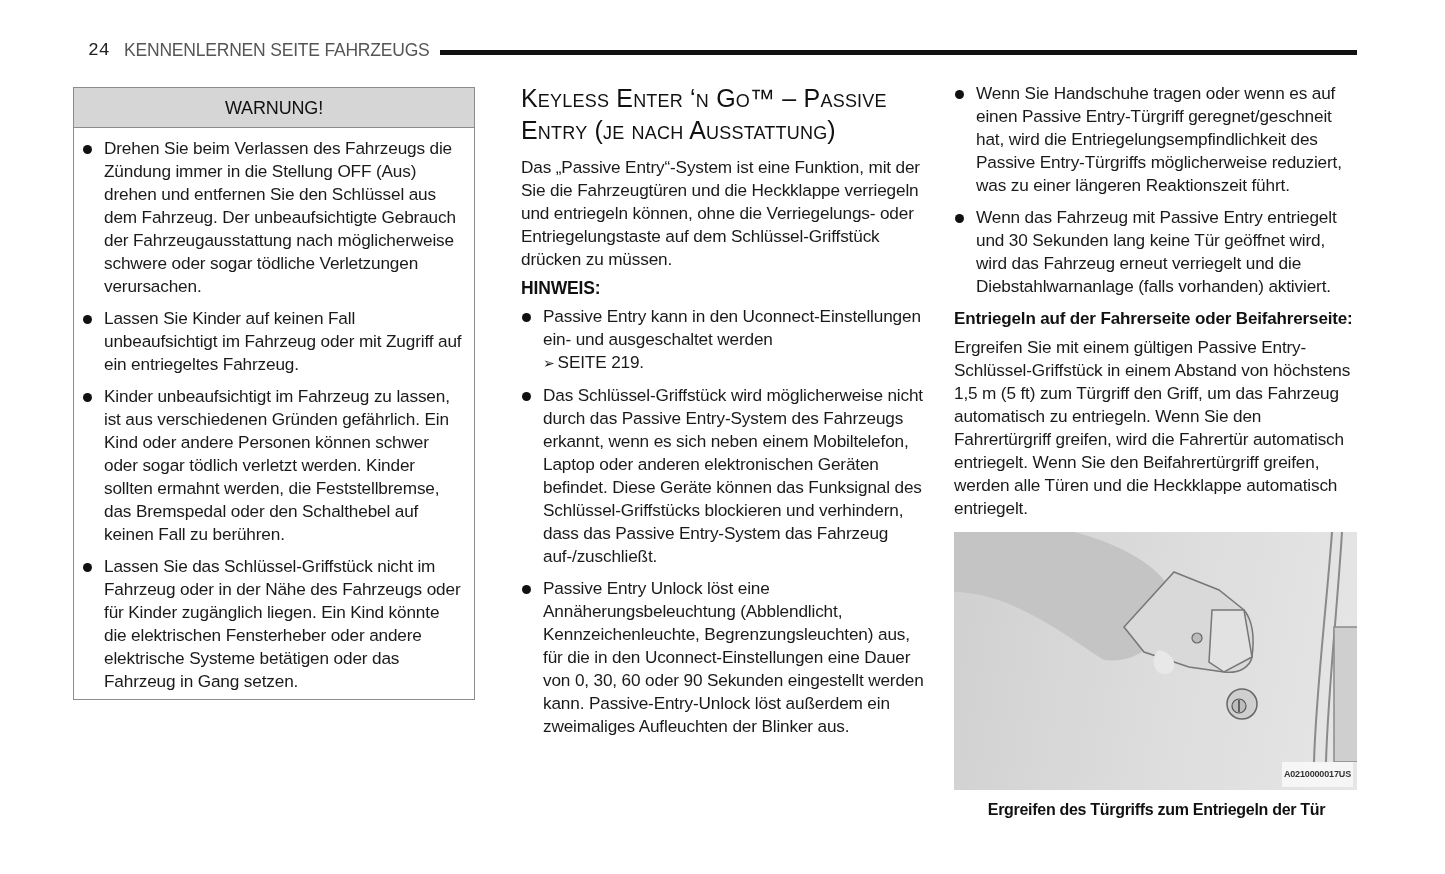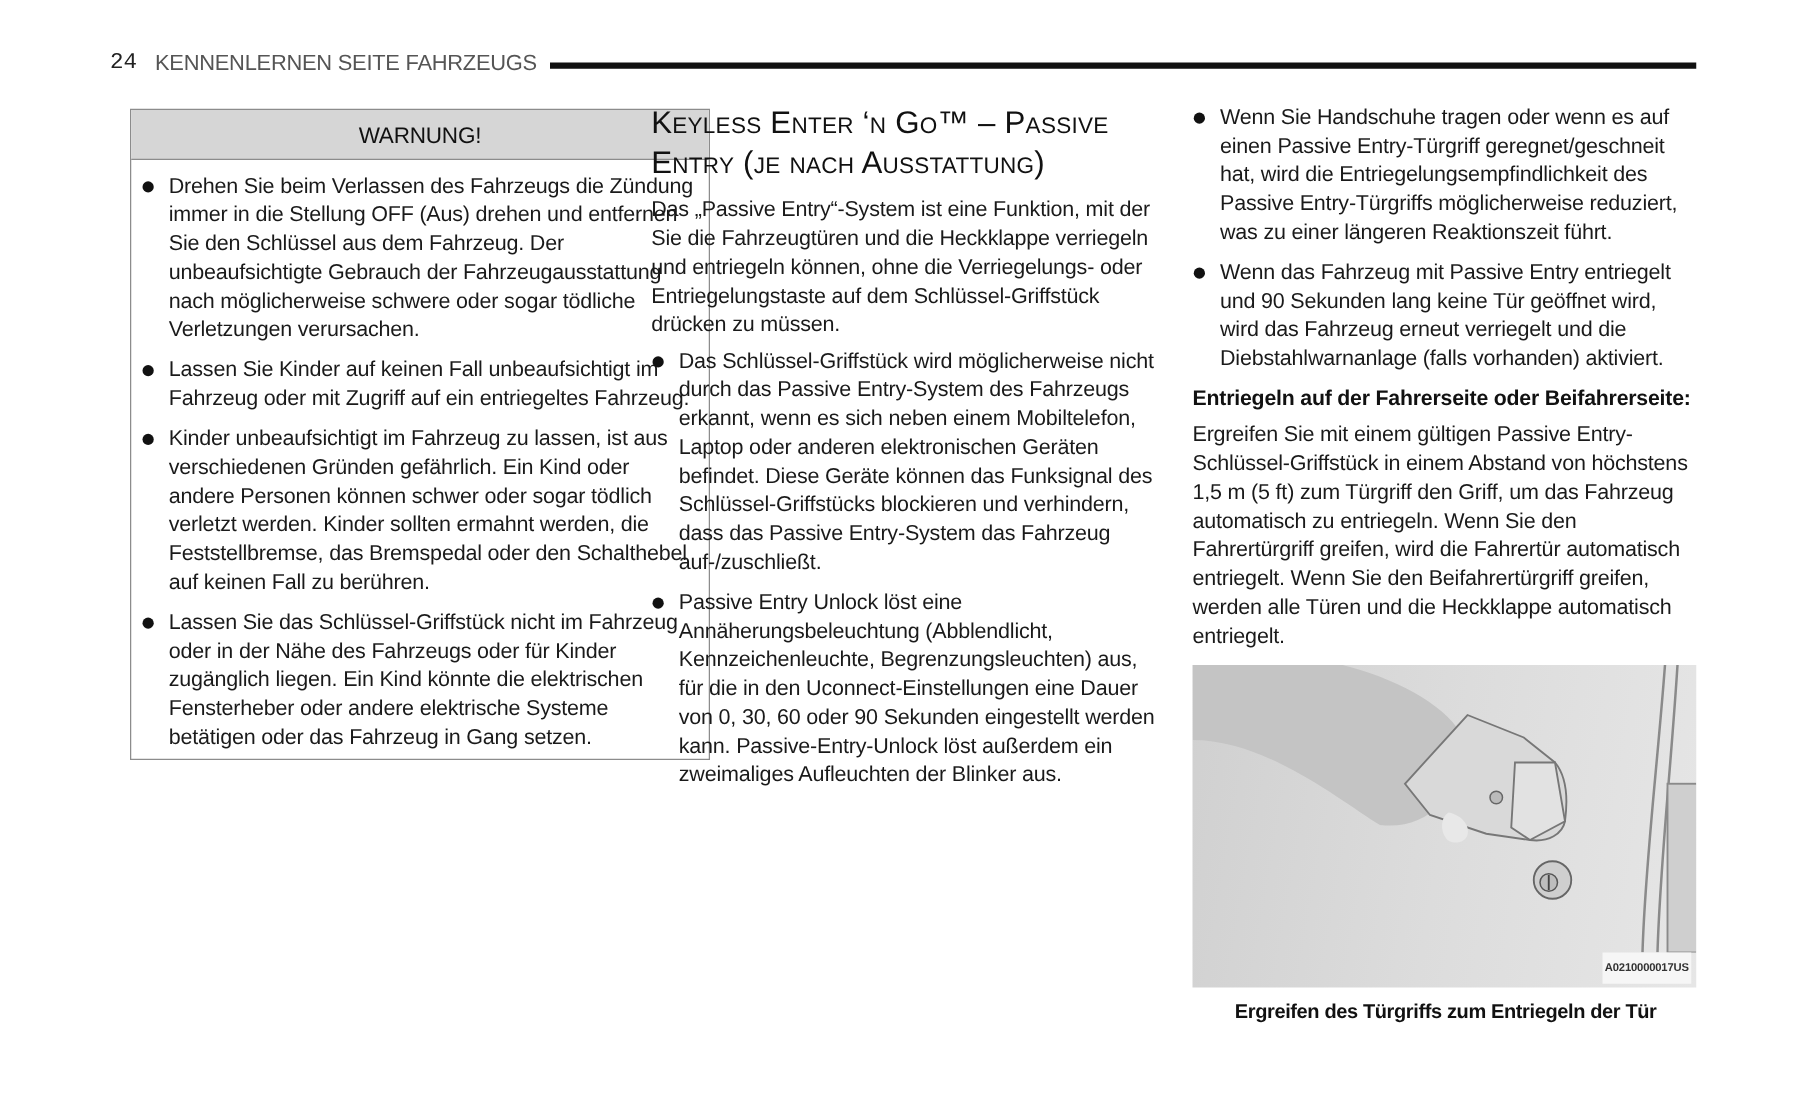--- a/index.html
+++ b/index.html
@@ -7,21 +7,21 @@
       width: 1445px; height: 874px; position: relative; overflow: hidden;
       font-family: "Liberation Sans", "DejaVu Sans", sans-serif;
       color: #1a1a1a;
     }
     .page-header { position: absolute; left: 88px; top: 38px; height: 26px; width: 1270px; }
     .page-num { position: absolute; left: 0; top: 2px; font-size: 18px; color: #222; font-family: Liberation Mono, monospace; }
     .chapter { position: absolute; left: 36px; top: 2px; font-size: 17.5px; color: #555; letter-spacing: -0.2px; }
     .header-rule { position: absolute; left: 352px; top: 12px; width: 917px; height: 5px; background: #111; }
 
     .col { position: absolute; font-size: 17.2px; line-height: 23px; letter-spacing: -0.15px; }
-    .col1 { left: 104px; top: 87px; width: 464px; }
+    .col1 { left: 73px; top: 87px; width: 402px; }
     .col2 { left: 521px; top: 82px; width: 405px; }
     .col3 { left: 954px; top: 82px; width: 405px; }
 
     .warn-box { border: 1.5px solid #8c8c8c; }
     .warn-head {
       background: #d6d6d6; border-bottom: 1.5px solid #8c8c8c;
       text-align: center; height: 39px; line-height: 41px; font-size: 18px; color: #111;
     }
     .warn-body { padding: 9px 8px 2px 8px; }
 
@@ -69,30 +69,36 @@
         <li><span class="dot"></span><span>Kinder unbeaufsichtigt im Fahrzeug zu lassen, ist aus verschiedenen Gründen gefährlich. Ein Kind oder andere Personen können schwer oder sogar tödlich verletzt werden. Kinder sollten ermahnt werden, die Feststellbremse, das Bremspedal oder den Schalthebel auf keinen Fall zu berühren.</span></li>
         <li style="margin-bottom:4px"><span class="dot"></span><span>Lassen Sie das Schlüssel-Griffstück nicht im Fahrzeug oder in der Nähe des Fahrzeugs oder für Kinder zugänglich liegen. Ein Kind könnte die elektrischen Fensterheber oder andere elektrische Systeme betätigen oder das Fahrzeug in Gang setzen.</span></li>
       </ul>
     </div>
   </div>
 </div>
 
 <div class="col col2">
   <h2 class="section-title">Keyless Enter ‘n Go™ – Passive Entry (je nach Ausstattung)</h2>
   <p>Das „Passive Entry“-System ist eine Funktion, mit der Sie die Fahrzeugtüren und die Heckklappe verriegeln und entriegeln können, ohne die Verriegelungs- oder Entriegelungstaste auf dem Schlüssel-Griffstück drücken zu müssen.</p>
+  <div class="hinweis">HINWEIS:</div>
   <ul class="bullets">
+    <li>
+      <span class="dot"></span>
+      <span>Passive Entry kann in den Uconnect-Einstellungen ein- und ausgeschaltet werden</span><br>
+      <span class="arrow">➢</span><span>SEITE 219.</span>
+    </li>
     <li><span class="dot"></span><span>Das Schlüssel-Griffstück wird möglicherweise nicht durch das Passive Entry-System des Fahrzeugs erkannt, wenn es sich neben einem Mobiltelefon, Laptop oder anderen elektronischen Geräten befindet. Diese Geräte können das Funksignal des Schlüssel-Griffstücks blockieren und verhindern, dass das Passive Entry-System das Fahrzeug auf-/zuschließt.</span></li>
     <li><span class="dot"></span><span>Passive Entry Unlock löst eine Annäherungsbeleuchtung (Abblendlicht, Kennzeichenleuchte, Begrenzungsleuchten) aus, für die in den Uconnect-Einstellungen eine Dauer von 0, 30, 60 oder 90 Sekunden eingestellt werden kann. Passive-Entry-Unlock löst außerdem ein zweimaliges Aufleuchten der Blinker aus.</span></li>
   </ul>
 </div>
 
 <div class="col col3">
   <ul class="bullets">
     <li><span class="dot"></span><span>Wenn Sie Handschuhe tragen oder wenn es auf einen Passive Entry-Türgriff geregnet/geschneit hat, wird die Entriegelungsempfindlichkeit des Passive Entry-Türgriffs möglicherweise reduziert, was zu einer längeren Reaktionszeit führt.</span></li>
-    <li><span class="dot"></span><span>Wenn das Fahrzeug mit Passive Entry entriegelt und 90 Sekunden lang keine Tür geöffnet wird, wird das Fahrzeug erneut verriegelt und die Diebstahlwarnanlage (falls vorhanden) aktiviert.</span></li>
+    <li><span class="dot"></span><span>Wenn das Fahrzeug mit Passive Entry entriegelt und 30 Sekunden lang keine Tür geöffnet wird, wird das Fahrzeug erneut verriegelt und die Diebstahlwarnanlage (falls vorhanden) aktiviert.</span></li>
   </ul>
   <div class="subhead">Entriegeln auf der Fahrerseite oder Beifahrerseite:</div>
   <p>Ergreifen Sie mit einem gültigen Passive Entry-Schlüssel-Griffstück in einem Abstand von höchstens 1,5 m (5 ft) zum Türgriff den Griff, um das Fahrzeug automatisch zu entriegeln. Wenn Sie den Fahrertürgriff greifen, wird die Fahrertür automatisch entriegelt. Wenn Sie den Beifahrertürgriff greifen, werden alle Türen und die Heckklappe automatisch entriegelt.</p>
 
   <div class="figure">
     <svg width="403" height="230" viewBox="0 0 403 230">
 
       <path d="M378 0 C372 80 362 160 360 230" stroke="#8a8a8a" stroke-width="2" fill="none"></path>
       <path d="M388 0 C383 80 374 160 372 230" stroke="#8a8a8a" stroke-width="2" fill="none"></path>
       <rect x="380" y="95" width="25" height="135" fill="#cfcfcf" stroke="#8a8a8a" stroke-width="1.5"></rect>

